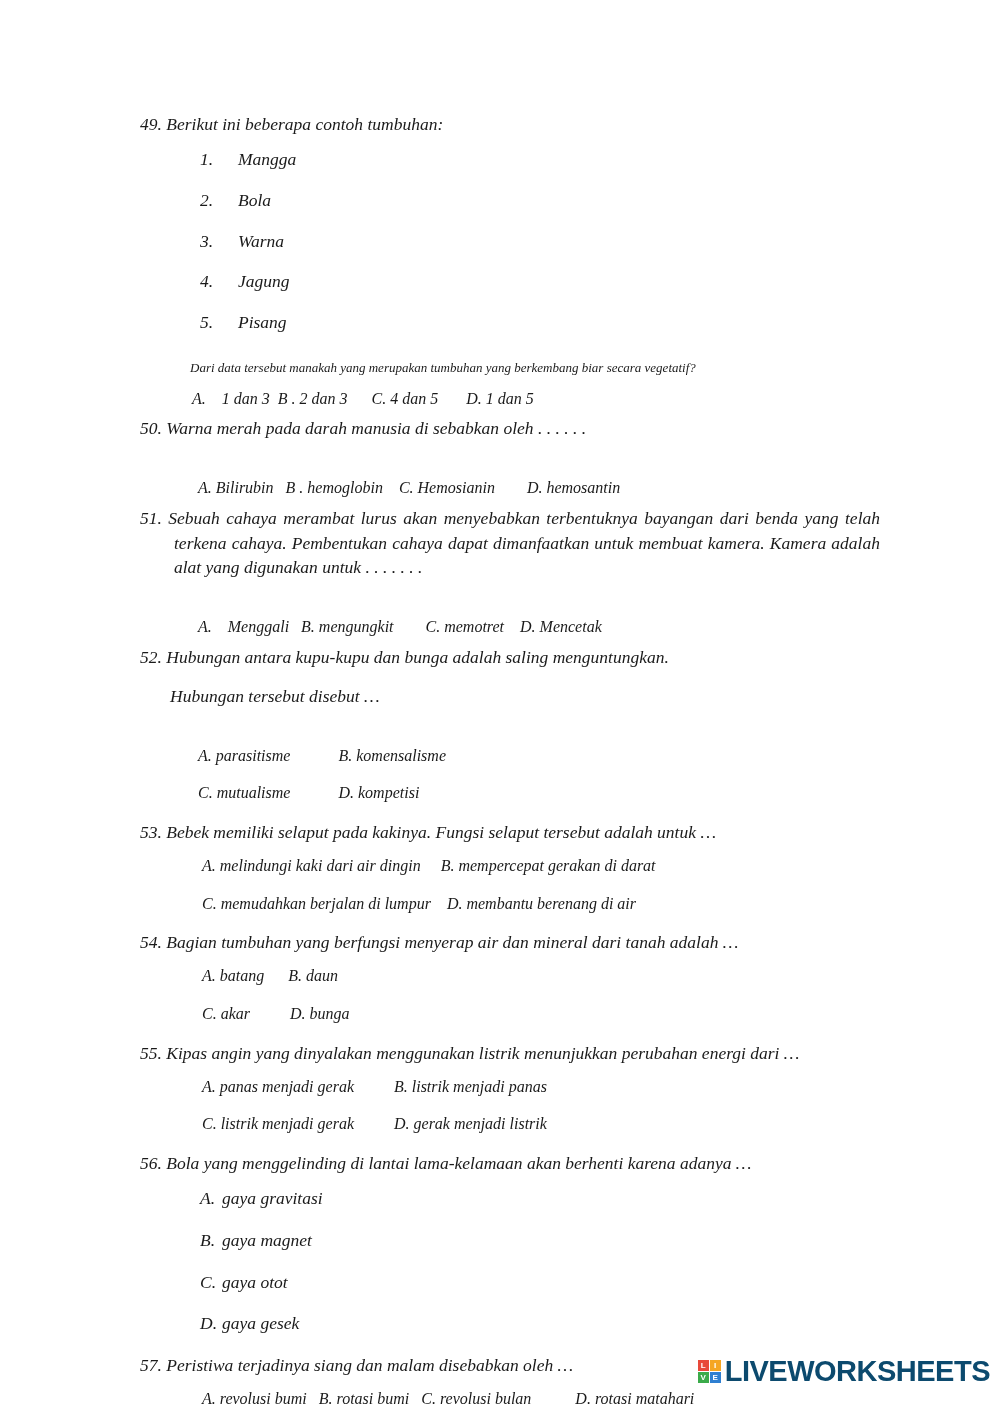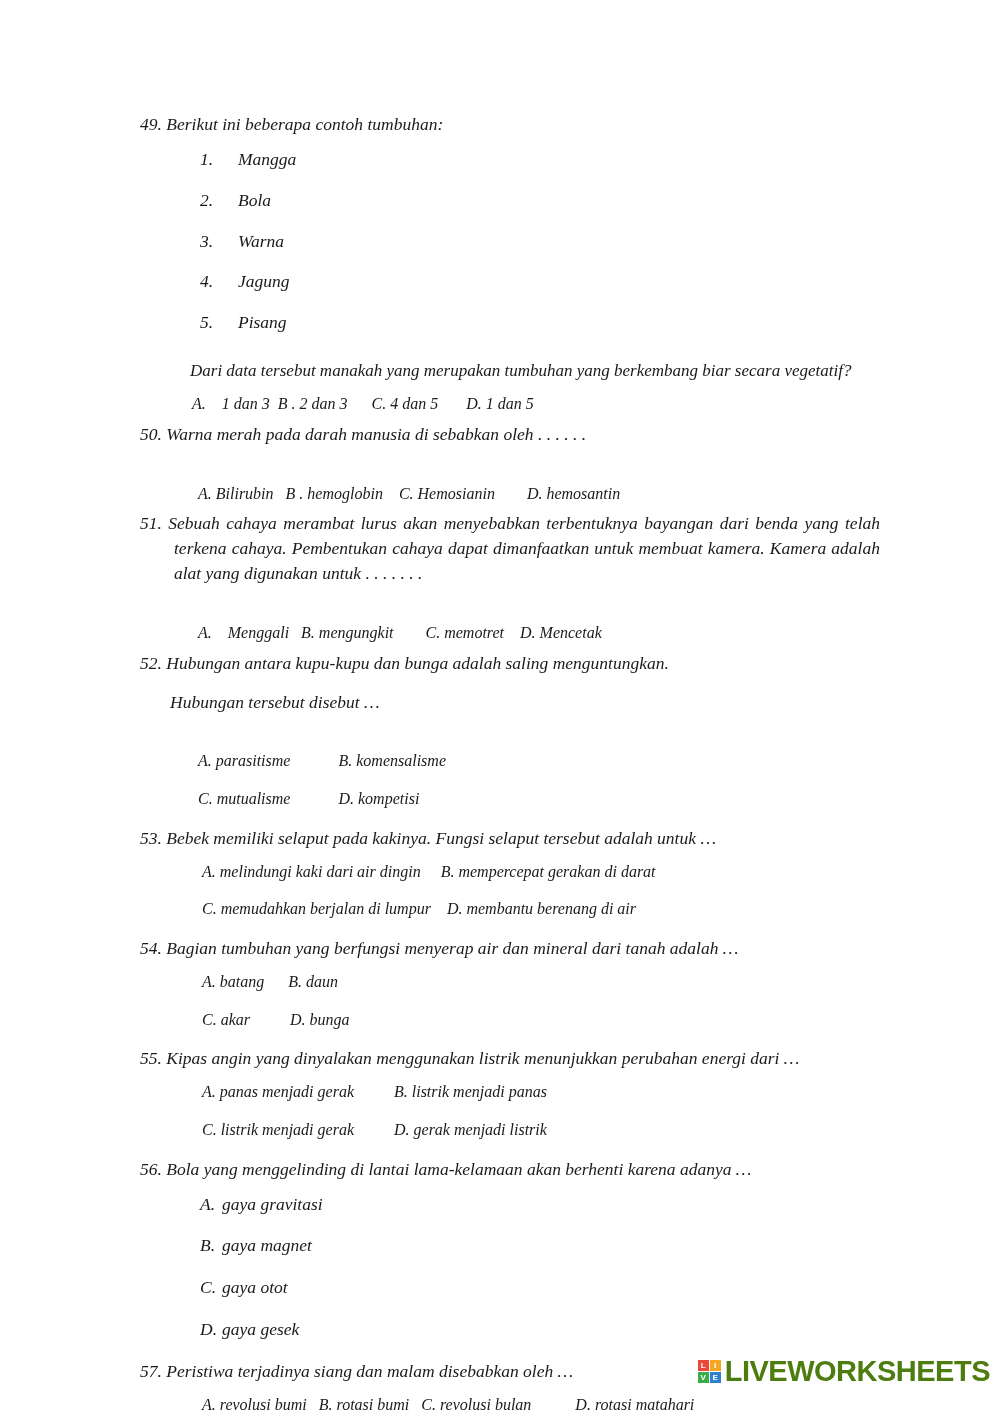--- a/index.html
+++ b/index.html
@@ -61,21 +61,21 @@
   .sub-list li .num {
     position: absolute;
     left: 60px;
     width: 26px;
   }
   .sub-list li .txt {
     display: inline-block;
     margin-left: 40px;
   }
   .para {
-    font-size: 17px;
+    font-size: 13px;
     line-height: 1.42;
     text-align: justify;
     margin: 24px 0 8px 0;
     padding-left: 50px;
   }
   .opts {
     font-size: 16px;
     line-height: 1.42;
     margin: 10px 0 6px 0;
     padding-left: 60px;
@@ -149,21 +149,21 @@
   }
   .t-l { background: #e8493a; }
   .t-i { background: #f5a623; }
   .t-v { background: #3bab4a; }
   .t-e { background: #2f7fd1; }
   .logo-text {
     font-family: "Liberation Sans", sans-serif;
     font-weight: bold;
     font-size: 29px;
     letter-spacing: -0.5px;
-    color: #4d7c0f;
+    color: #0c4a6e;
   }
 </style>
 </head>
 <body>
 
 <div class="page">
   <div class="content">
 
     <div class="q">
       <div class="q-line q-stem"><span>49.</span> <span>Berikut ini beberapa contoh tumbuhan:</span></div>

